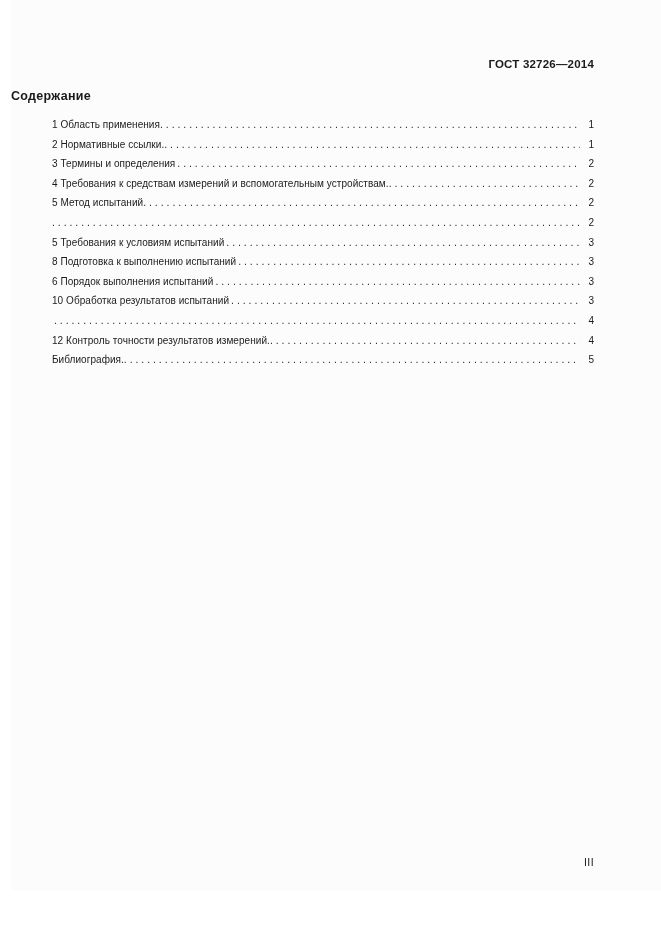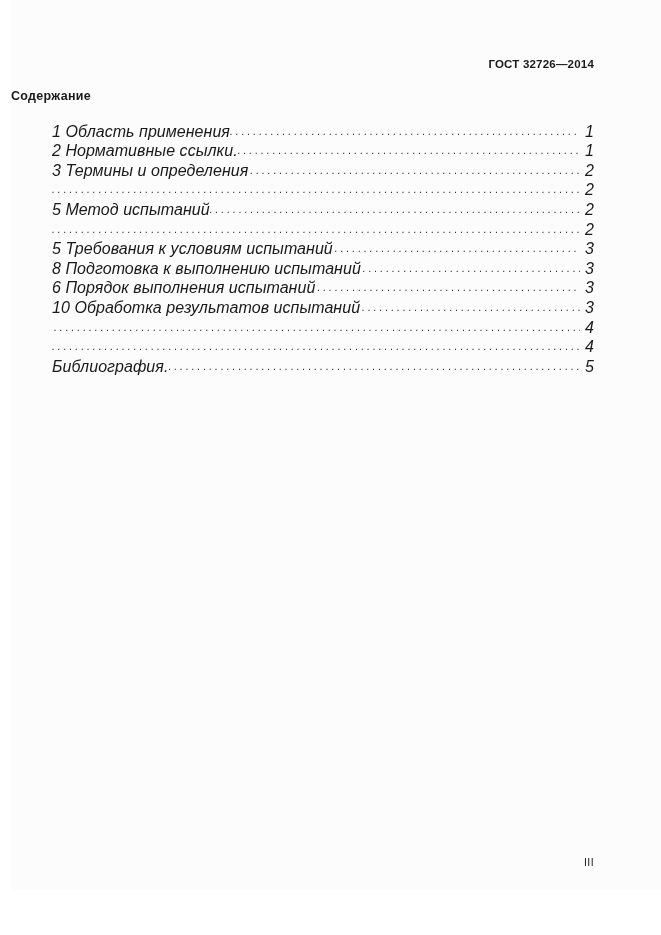--- a/index.html
+++ b/index.html
@@ -44,26 +44,24 @@
 
   
   .toc {
     position: absolute;
     top: 118px;
     left: 41px;
     width: 542px;
   }
   .toc-row {
     display: flex;
-    align-items: flex-end;
     height: 19.6px;
-    font-size: 16px;
+    font-size: 10px;
     line-height: 13px;
     white-space: nowrap;
-    font-style: italic;
   }
   .toc-label {
     flex: 0 0 auto;
     letter-spacing: 0.05px;
   }
   .toc-leader {
     flex: 1 1 auto;
     overflow: hidden;
     margin: 0 2px 0 2px;
     position: relative;
@@ -117,20 +115,21 @@
         <span class="toc-label">2 Нормативные ссылки.</span>
         <span class="toc-leader"></span>
         <span class="toc-page">1</span>
       </div>
       <div class="toc-row">
         <span class="toc-label">3 Термины и определения</span>
         <span class="toc-leader"></span>
         <span class="toc-page">2</span>
       </div>
       <div class="toc-row tight">
+        <span class="toc-label">4 Требования к средствам измерений и вспомогательным устройствам.</span>
         <span class="toc-leader"></span>
         <span class="toc-page">2</span>
       </div>
       <div class="toc-row tight">
         <span class="toc-label">5 Метод испытаний</span>
         <span class="toc-leader"></span>
         <span class="toc-page">2</span>
       </div>
       <div class="toc-row tight">
         <span class="toc-leader"></span>
@@ -154,20 +153,21 @@
       <div class="toc-row">
         <span class="toc-label">10 Обработка результатов испытаний</span>
         <span class="toc-leader"></span>
         <span class="toc-page">3</span>
       </div>
       <div class="toc-row">
         <span class="toc-leader"></span>
         <span class="toc-page">4</span>
       </div>
       <div class="toc-row tight">
+        <span class="toc-label">12 Контроль точности результатов измерений.</span>
         <span class="toc-leader"></span>
         <span class="toc-page">4</span>
       </div>
       <div class="toc-row tight">
         <span class="toc-label">Библиография.</span>
         <span class="toc-leader"></span>
         <span class="toc-page">5</span>
       </div>
     </div>
 

